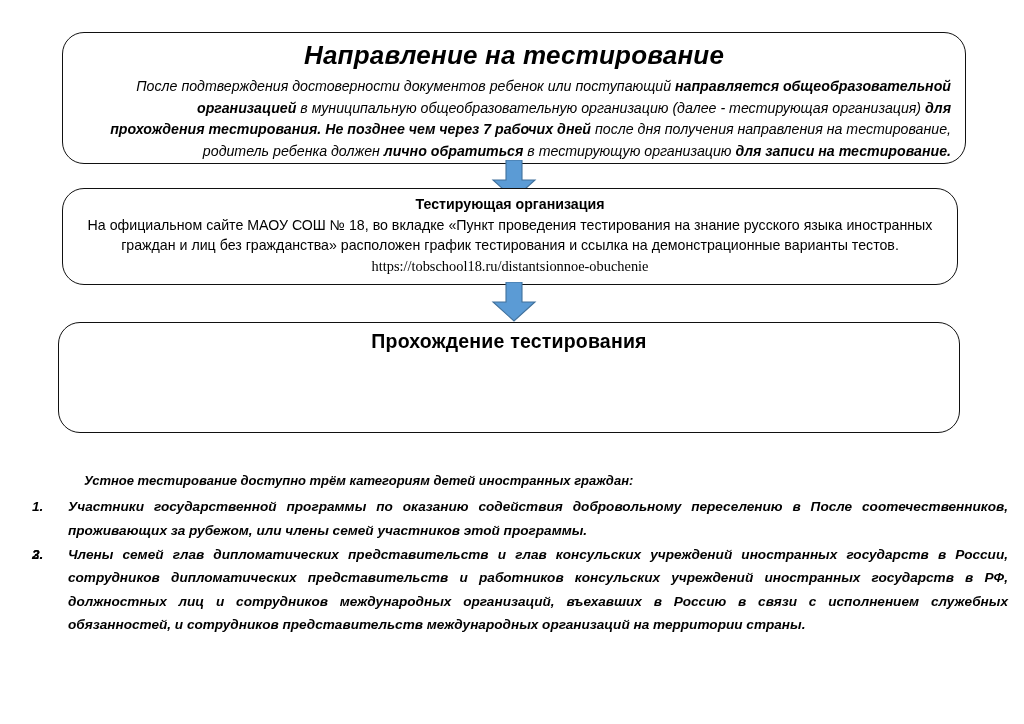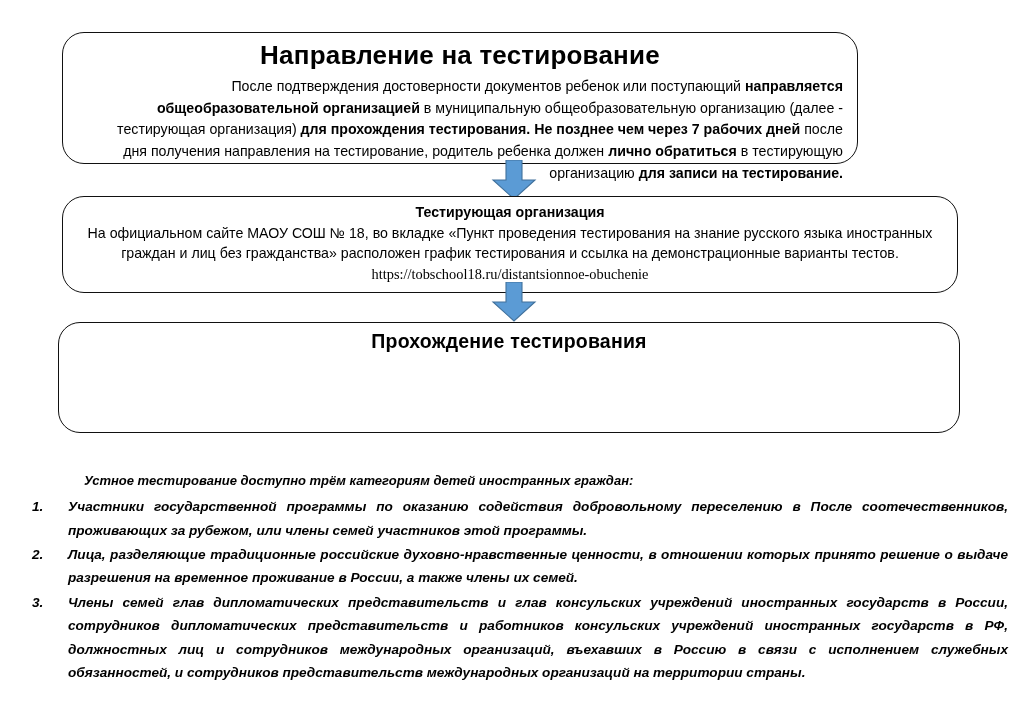--- a/index.html
+++ b/index.html
@@ -43,37 +43,38 @@
     margin-left: 29px;
   }
   .flowbox .box-body p {
     margin: 0;
   }
 
   
   #box-direction {
     left: 62px;
     top: 32px;
-    width: 796px;
+    width: 904px;
     height: 132px;
     padding-top: 6px;
+    font-style: italic;
   }
   #box-direction .box-title {
     font-size: 26px;
     margin: 2px 0 5px 0;
   }
   #box-direction .box-body {
     font-size: 14.2px;
     line-height: 1.53;
   }
 
   
   #box-testing-org {
     left: 62px;
-    top: 196px;
+    top: 188px;
     width: 896px;
     height: 97px;
     padding-top: 5px;
   }
   #box-testing-org .org-line-1 {
     font-size: 14.2px;
     font-weight: bold;
     line-height: 1.45;
   }
   #box-testing-org .org-line-2 {
@@ -193,21 +194,20 @@
 
   <div class="bottom-section">
     <p class="bottom-lead">Устное тестирование доступно трём категориям детей иностранных граждан:</p>
     <ol class="cat-list">
       <li>
         <span class="num">1.</span>
         <span>Участники государственной программы по оказанию содействия добровольному переселению в После соотечественников, проживающих за рубежом, или члены семей участников этой программы.</span>
       </li>
       <li>
         <span class="num">2.</span>
-        <span>Лица, разделяющие традиционные российские духовно-нравственные ценности, в отношении которых принято решение о выдаче разрешения на временное проживание в России, а также члены их семей.</span>
       </li>
       <li>
         <span class="num">3.</span>
         <span>Члены семей глав дипломатических представительств и глав консульских учреждений иностранных государств в России, сотрудников дипломатических представительств и работников консульских учреждений иностранных государств в РФ, должностных лиц и сотрудников международных организаций, въехавших в Россию в связи с исполнением служебных обязанностей, и сотрудников представительств международных организаций на территории страны.</span>
       </li>
     </ol>
   </div>
 
 </div>
 

